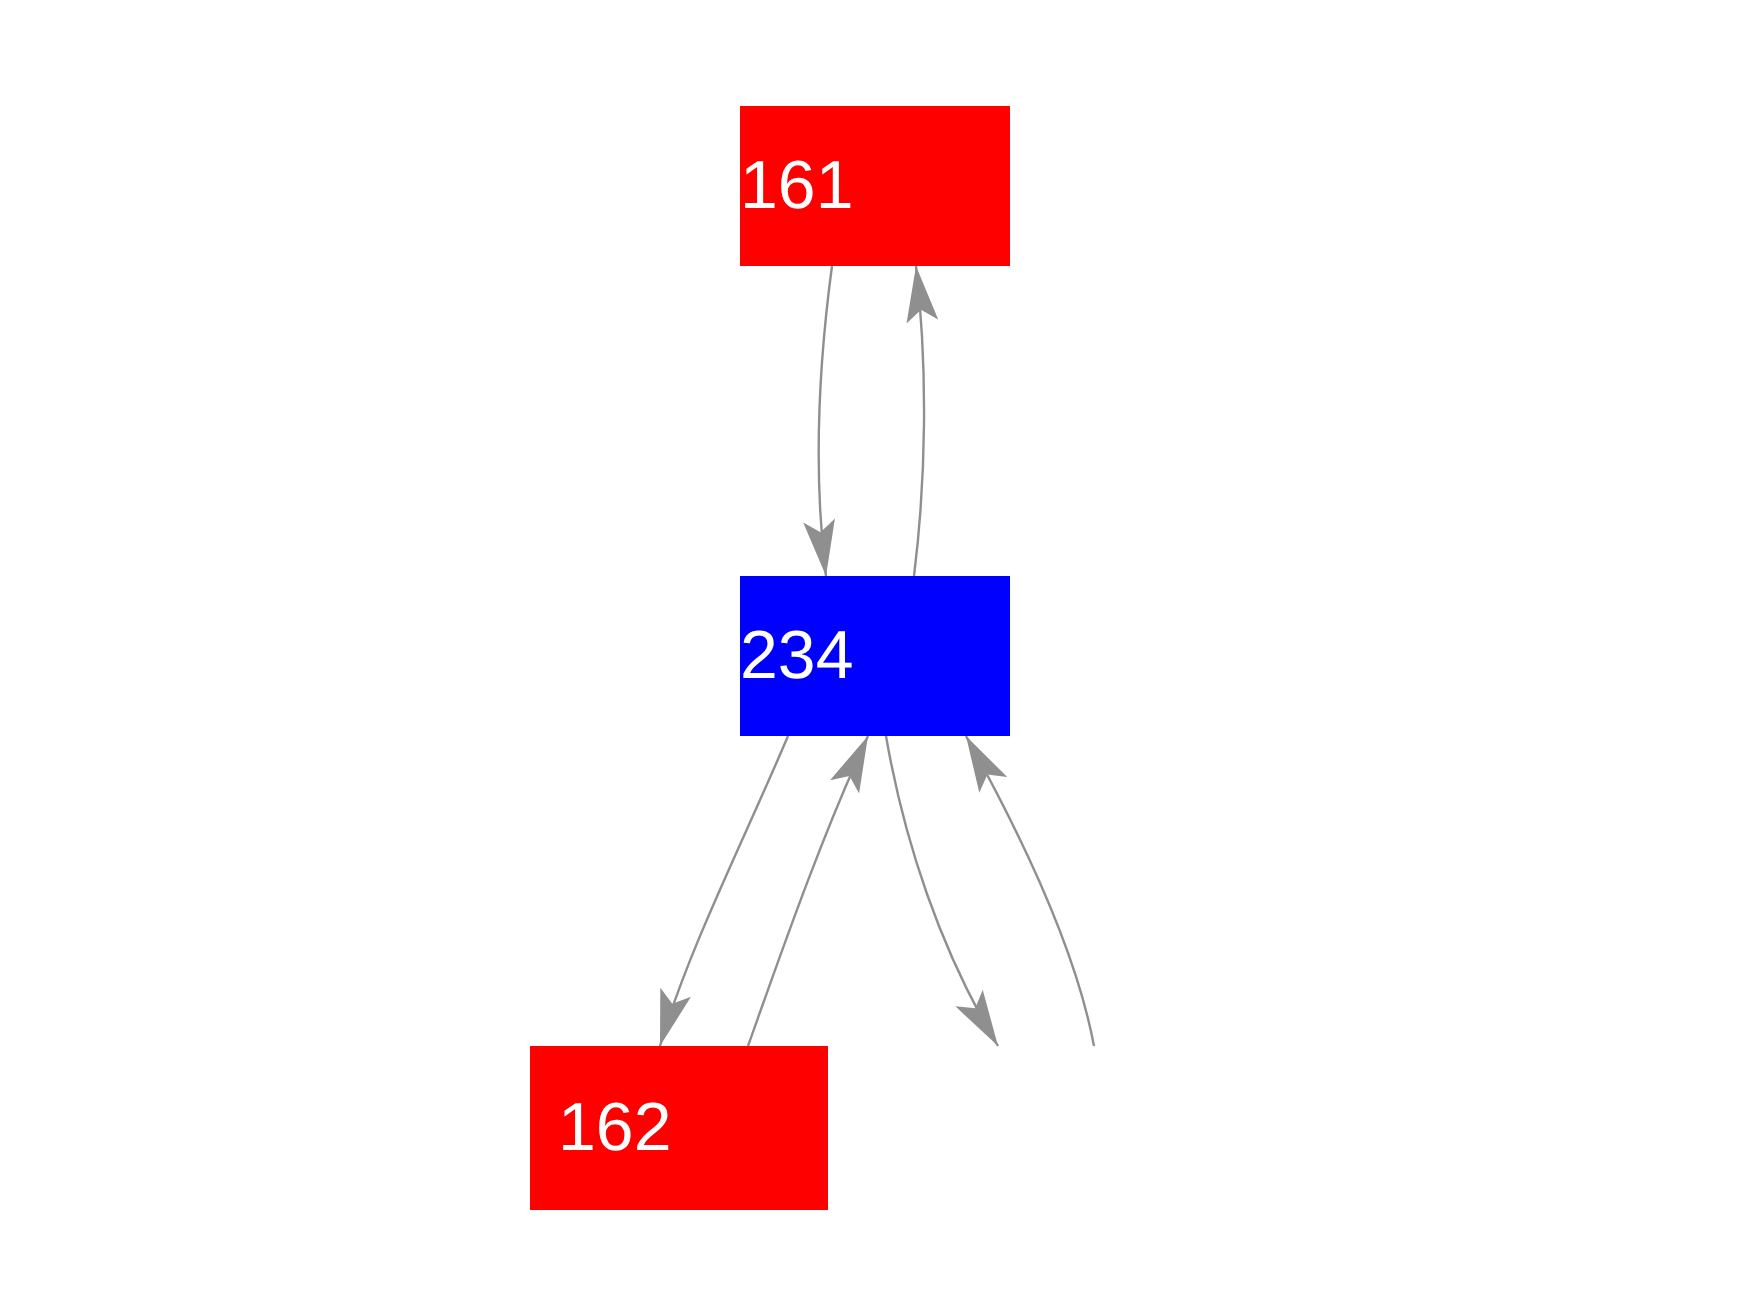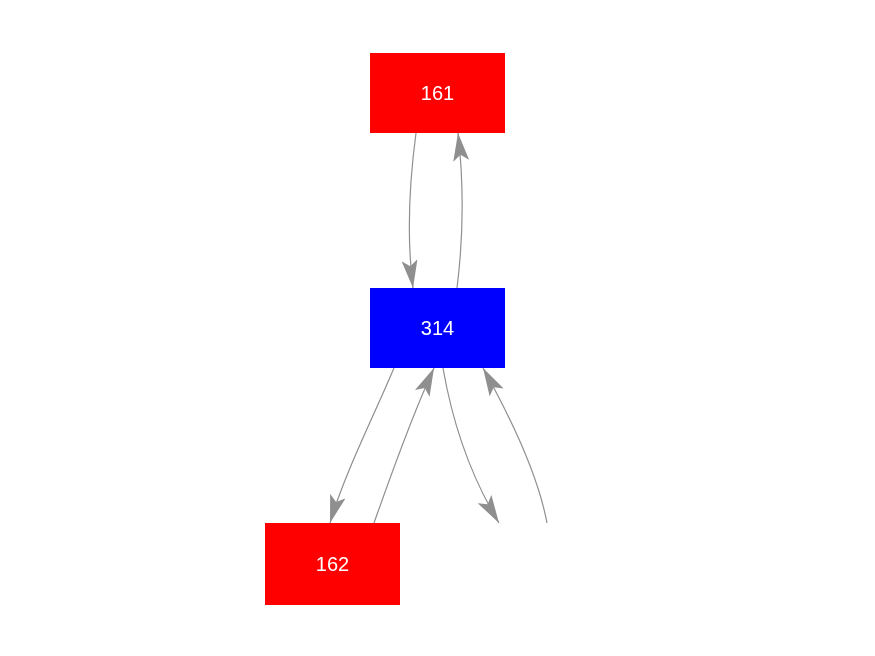--- a/index.html
+++ b/index.html
@@ -22,22 +22,22 @@
   }
   .edge {
     fill: none;
     stroke: #8f8f8f;
     stroke-width: 1.2;
   }
   .node {
     position: absolute;
     display: flex;
     align-items: center;
-    justify-content: center;
-    font-size: 20px;
+    justify-content: flex-start;
+    font-size: 34px;
     line-height: 1;
     user-select: none;
   }
 </style>
 </head>
 <body>
 
 <div class="stage" style="background: rgb(255, 255, 255);">
 
   <svg class="edge-layer" width="875" height="656" viewBox="0 0 875 656">
@@ -51,19 +51,19 @@
     <path class="edge" marker-end="url(#arrowhead)" d="M394,368 C372,420 344,475 330,523" style="stroke: rgb(143, 143, 143);"></path>
     <path class="edge" marker-end="url(#arrowhead)" d="M374,523 C390,478 410,420 434,368" style="stroke: rgb(143, 143, 143);"></path>
     <path class="edge" marker-end="url(#arrowhead)" d="M443,368 C452,420 470,475 499,523" style="stroke: rgb(143, 143, 143);"></path>
     <path class="edge" marker-end="url(#arrowhead)" d="M547,523 C538,475 512,420 483,368" style="stroke: rgb(143, 143, 143);"></path>
   </svg>
 
   <div class="node" style="left: 370px; top: 53px; width: 135px; height: 80px; background: rgb(255, 0, 0); color: rgb(255, 255, 255);">
     <span>161</span>
   </div>
   <div class="node" style="left: 370px; top: 288px; width: 135px; height: 80px; background: rgb(0, 0, 255); color: rgb(255, 255, 255);">
-    <span>314</span>
+    <span>234</span>
   </div>
-  <div class="node" style="left: 265px; top: 523px; width: 135px; height: 82px; background: rgb(255, 0, 0); color: rgb(255, 255, 255);">
+  <div class="node" style="left: 265px; top: 523px; width: 135px; height: 82px; background: rgb(255, 0, 0); color: rgb(255, 255, 255); padding-left: 14px;">
     <span>162</span>
   </div>
 
 </div>
 
 </body></html>

